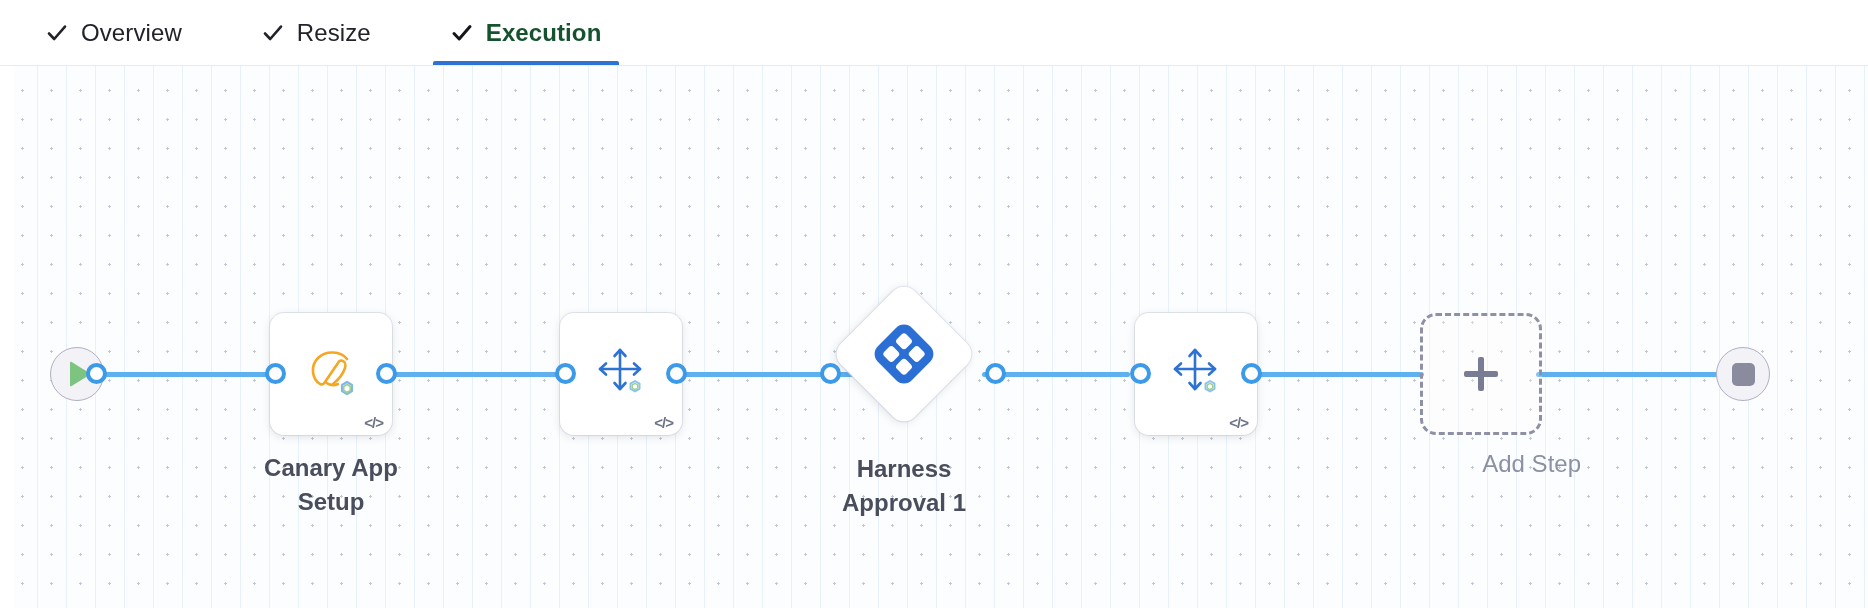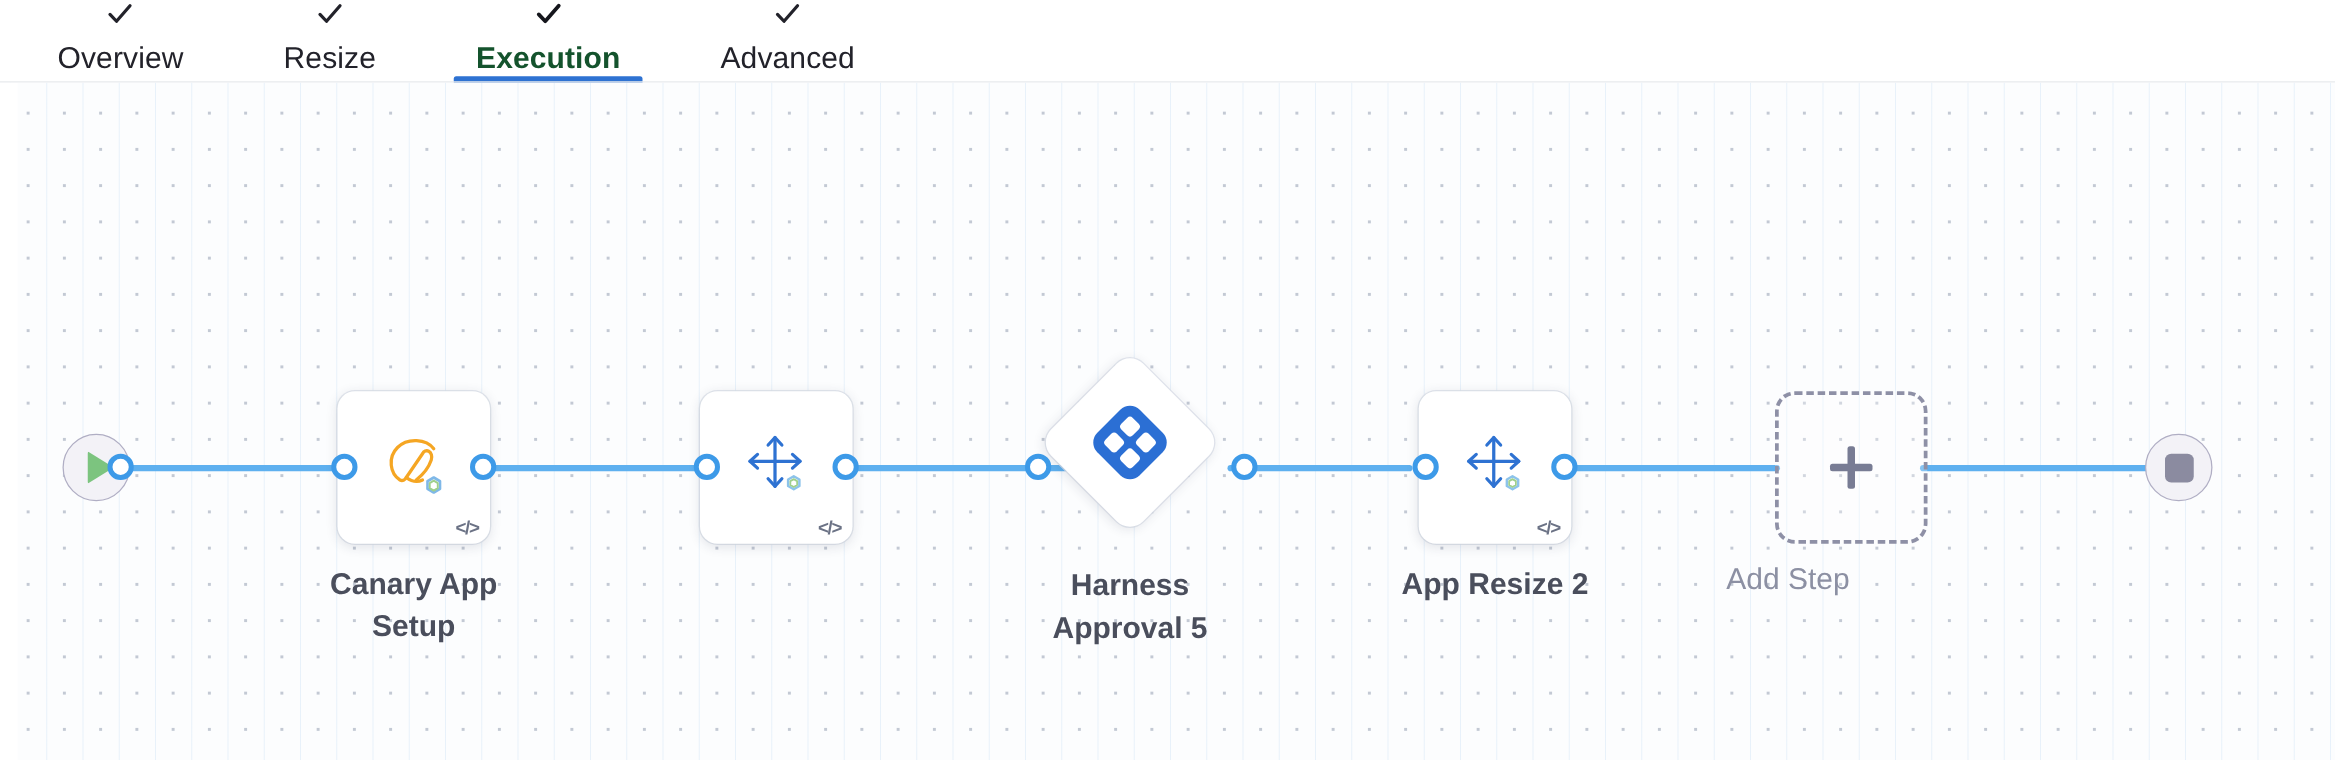--- a/index.html
+++ b/index.html
@@ -24,21 +24,20 @@
     content:"";position:absolute;left:0;right:0;bottom:0;height:1px;background:#e8eaed;
   }
   .tab{
     display:flex;align-items:center;gap:13px;
     height:66px;
     padding:0 18px;
     margin-right:44px;
     position:relative;
     cursor:pointer;
     box-sizing:border-box;
-    flex-direction:column;
   }
   .tab .check{
     display:block;width:22px;height:22px;flex:0 0 22px;
     position:relative;
   }
   .tab .check svg{display:block;width:22px;height:22px;}
   .tab .tlabel{
     font-size:24px;color:#22222a;letter-spacing:0.1px;white-space:nowrap;
     line-height:1;
   }
@@ -164,21 +163,21 @@
     box-sizing:border-box;cursor:pointer;
   }
   .plus{position:relative;width:38px;height:38px;}
   .plus:before,.plus:after{
     content:"";position:absolute;background:#787c94;border-radius:2px;
   }
   .plus:before{left:16px;top:2px;width:6px;height:34px;}
   .plus:after{top:16px;left:2px;height:6px;width:34px;}
   .addlabel{
     position:absolute;left:50%;transform:translateX(-50%);
-    top:134px;width:200px;text-align:left;
+    top:134px;width:200px;text-align:right;
     font-size:24px;color:#8c90a3;line-height:1.4;
   }
 
   svg{overflow:visible;}
 </style>
 </head>
 <body>
 
 <div class="tabbar">
 
@@ -203,28 +202,20 @@
 
   <div class="tab active">
     <span class="check">
       <svg viewBox="0 0 22 22">
           <path d="M3 11.5 L8.2 17 L19 4.6" fill="none" stroke="#15161c" stroke-width="3" stroke-linecap="round" stroke-linejoin="round"></path>
         </svg>
     </span>
     <span class="tlabel">Execution</span>
   </div>
 
-  <div class="tab">
-    <span class="check">
-      <svg viewBox="0 0 22 22">
-          <path d="M3 11.5 L8.2 17 L19 4.6" fill="none" stroke="#22222a" stroke-width="2.6" stroke-linecap="round" stroke-linejoin="round"></path>
-        </svg>
-    </span>
-    <span class="tlabel">Advanced</span>
-  </div>
 
 </div>
 
 <div class="canvas">
   <div class="edge-fade"></div>
 
   <div class="flow">
     <div class="row">
 
       <div class="link" style="left:96px;  width:184px;"></div>
@@ -293,21 +284,21 @@
               <g fill="#ffffff">
                 <rect x="-15.5" y="-15.5" width="13" height="13" rx="3.2" transform="rotate(45)"></rect>
                 <rect x="2.5" y="-15.5" width="13" height="13" rx="3.2" transform="rotate(45)"></rect>
                 <rect x="-15.5" y="2.5" width="13" height="13" rx="3.2" transform="rotate(45)"></rect>
                 <rect x="2.5" y="2.5" width="13" height="13" rx="3.2" transform="rotate(45)"></rect>
               </g>
             </g>
           </svg>
         </span>
         <div class="nodelabel" style="top:150px;left:52px;">Harness
-Approval 5</div>
+Approval 1</div>
       </div>
       <div class="dot" style="left:820px;"></div>
       <div class="dot" style="left:985px;"></div>
 
       <div class="node" style="left:1135px;">
         <div class="card">
           <span>
             <svg width="62" height="62" viewBox="0 0 62 62">
               <g fill="none" stroke="#2e72d2" stroke-width="2.6" stroke-linecap="round" stroke-linejoin="round">
                 <line x1="30" y1="9" x2="30" y2="48"></line>
@@ -316,21 +307,20 @@
                 <line x1="10" y1="28" x2="50" y2="28"></line>
                 <polyline points="16,22.5 10,28 16,33.5"></polyline>
                 <polyline points="44,22.5 50,28 44,33.5"></polyline>
               </g>
               <polygon points="45,40 49.5,42.6 49.5,47.8 45,50.4 40.5,47.8 40.5,42.6" fill="none" stroke="#8cc3ea" stroke-width="2" stroke-linejoin="round"></polygon>
               <polygon points="45,42.3 47.7,43.9 47.7,47 45,48.6 42.3,47 42.3,43.9" fill="none" stroke="#9fd08c" stroke-width="1.4" stroke-linejoin="round"></polygon>
             </svg>
           </span>
           <span class="codebadge">&lt;/&gt;</span>
         </div>
-        <div class="nodelabel">App Resize 2</div>
       </div>
       <div class="dot" style="left:1130px;"></div>
       <div class="dot" style="left:1241px;"></div>
 
       <div class="addstep" style="left:1420px;">
         <div class="addbox">
           <span class="plus"></span>
         </div>
         <div class="addlabel">Add Step</div>
       </div>

